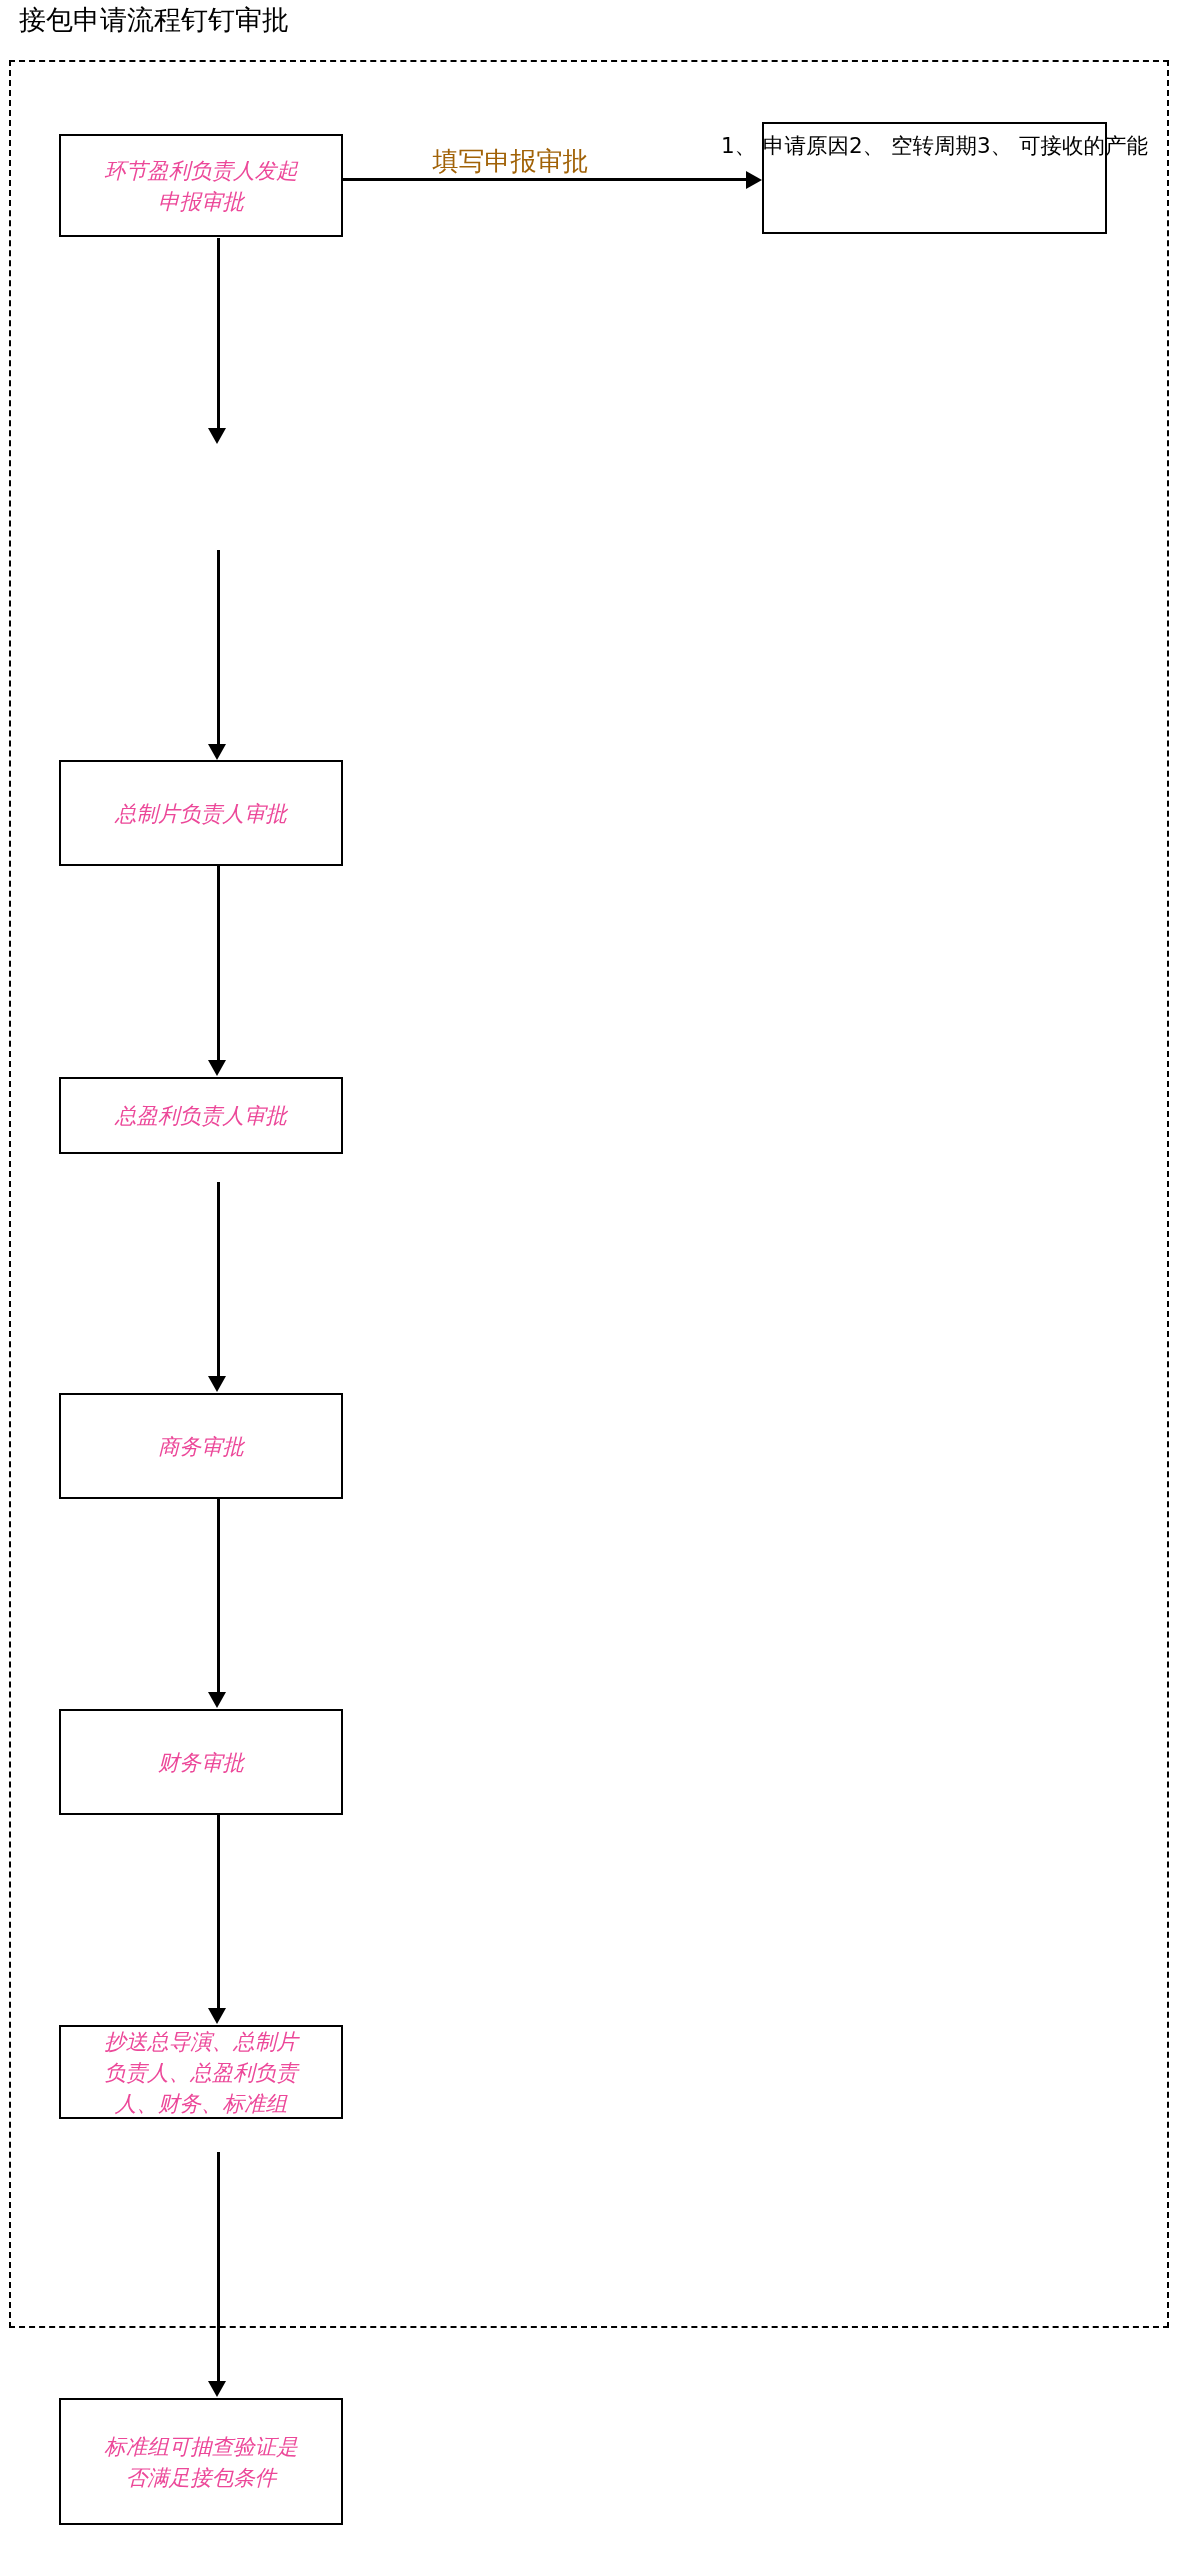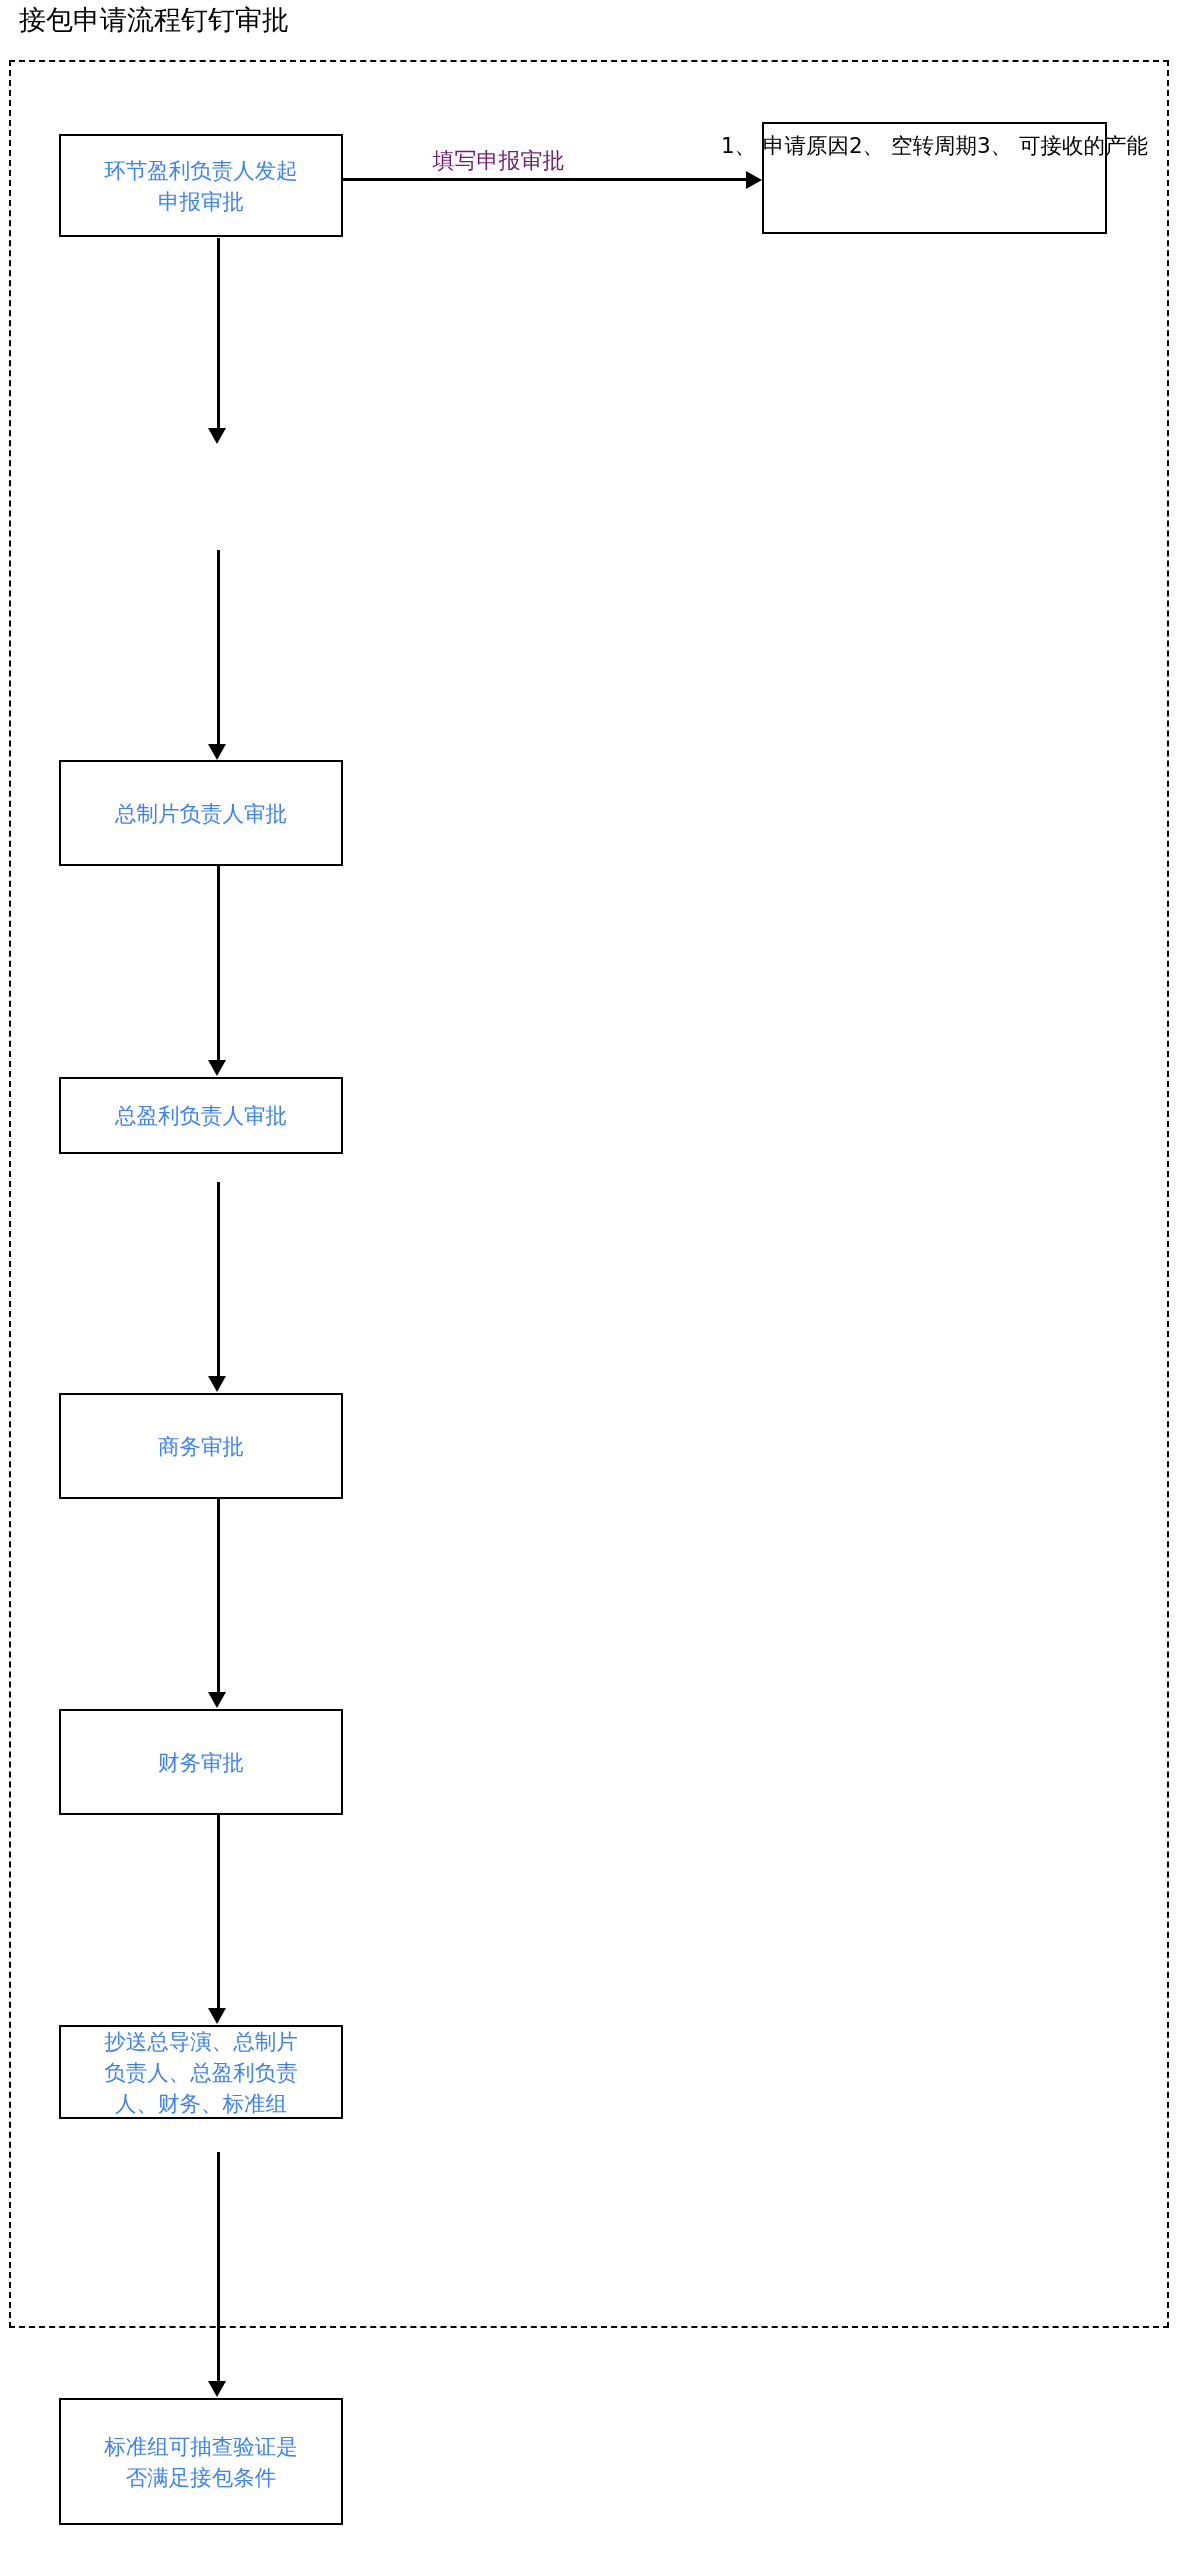--- a/index.html
+++ b/index.html
@@ -15,22 +15,23 @@
   #dashed-region{
     position:absolute;left:8.6px;top:60px;width:1160px;height:2268px;
     border:2.6px dashed #000;box-sizing:border-box;background:transparent;
   }
 
   .node{
     position:absolute;box-sizing:border-box;
     border:2.6px solid #000;background:#fff;
     display:flex;align-items:center;justify-content:flex-start;
     text-align:center;
-    font-size:21.5px;line-height:31px;color:#3b82f6;
+    font-size:21.5px;line-height:31px;color:#ec4899;
     padding:3.4px 8.6px;
+    font-style:italic;
   }
   .node .txt{display:block;width:100%;white-space:pre-line;}
 
   .list-node{
     position:absolute;box-sizing:border-box;
     border:2.6px solid #000;background:#fff;
     display:flex;flex-direction:row;align-items:flex-start;justify-content:center;
     padding:5.2px 13.8px;
     font-size:21.5px;line-height:33px;color:#000;
   }
@@ -48,21 +49,21 @@
     border-right:9.5px solid transparent;
     border-top:16.4px solid #000;
   }
   .arrow-right{
     position:absolute;width:0;height:0;
     border-top:9.5px solid transparent;
     border-bottom:9.5px solid transparent;
     border-left:16.4px solid #000;
   }
   .edge-label{
-    position:absolute;font-size:22px;line-height:26px;color:#701a75;
+    position:absolute;font-size:26px;line-height:26px;color:#a16207;
     background:#fff;padding:0 3.4px;white-space:nowrap;
   }
 </style>
 </head>
 <body>
 
 <div id="page">
 
   <div id="title">接包申请流程钉钉审批</div>
 

